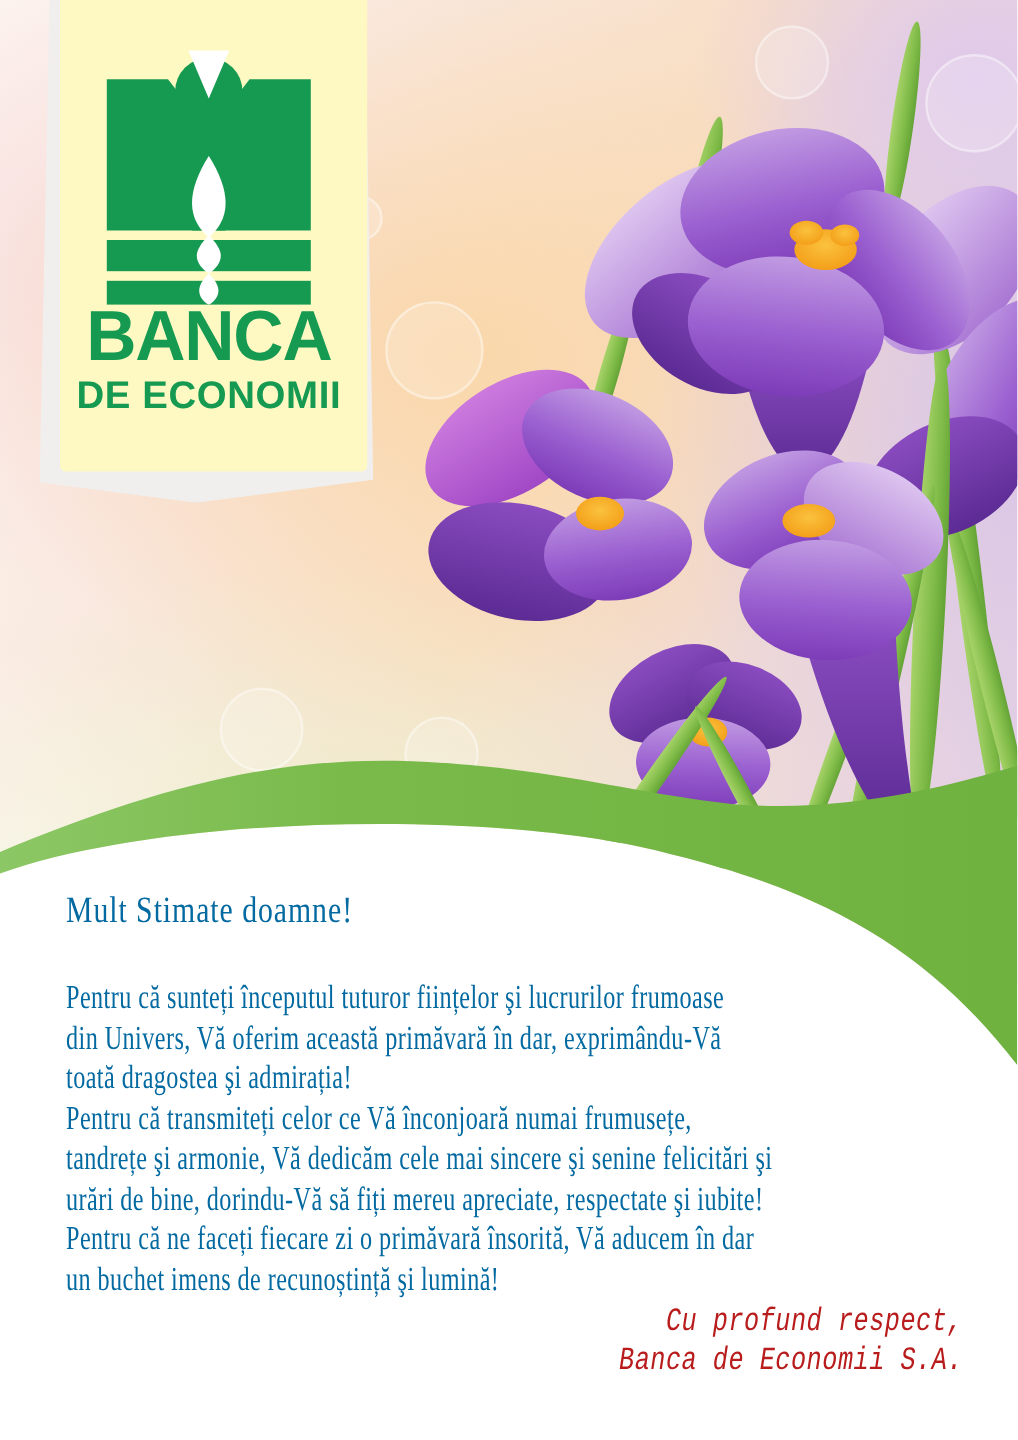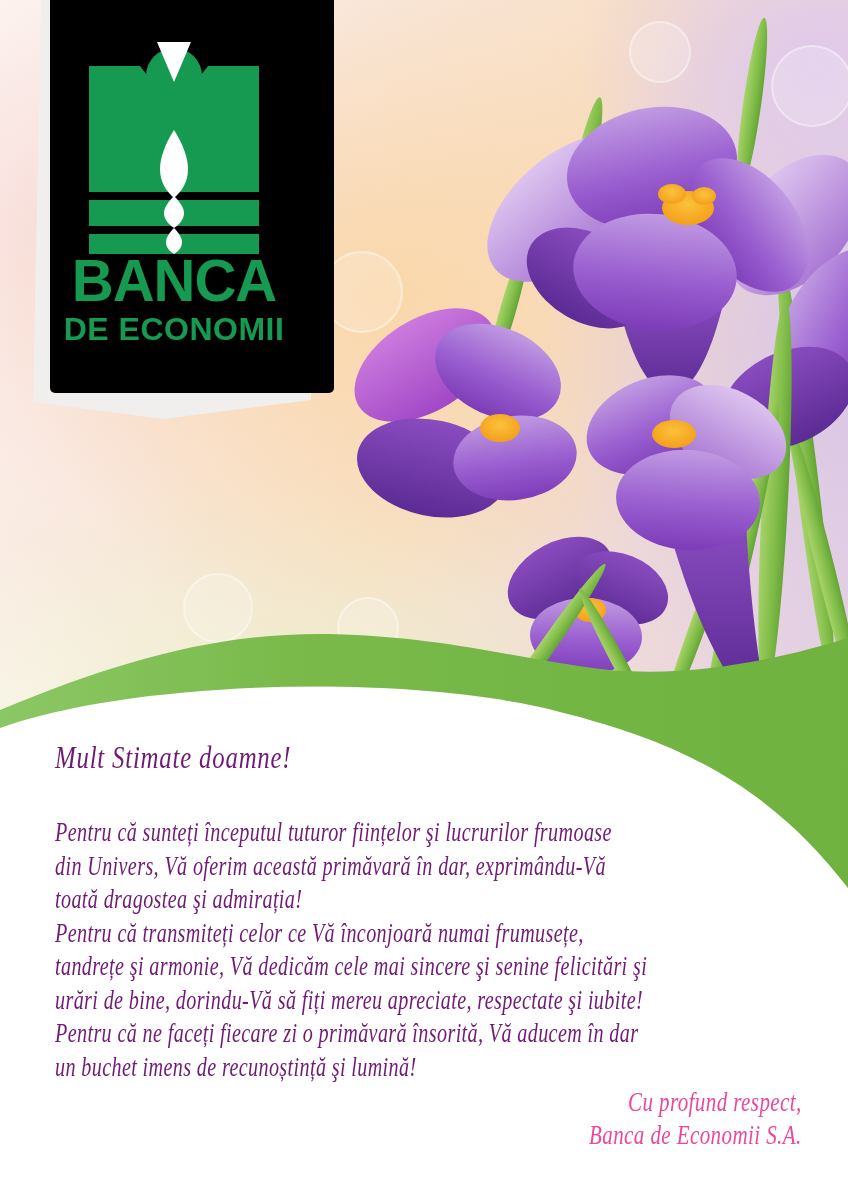--- a/index.html
+++ b/index.html
@@ -21,53 +21,53 @@
   }
   .photo svg{position:absolute;left:0;top:0;}
   
   .card-outer{
     position:absolute;left:33px;top:-6px;width:278px;height:425px;z-index:3;
     background:#f1efee;
     clip-path:polygon(3% 0,97.5% 0,100% 95.5%,47% 100%,0 96%);
     filter:drop-shadow(0 5px 8px rgba(160,130,130,.28));
   }
   .card{
-    position:absolute;left:50px;top:0;width:284px;height:393px;z-index:4;
-    background:#000000;border-radius:0 0 5px 5px;
+    position:absolute;left:50px;top:0;width:256px;height:393px;z-index:4;
+    background:#fef9c3;border-radius:0 0 5px 5px;
   }
   .emblem{position:absolute;left:36px;top:30px;}
   .logo-word1{
     position:absolute;left:0;top:252px;width:248px;text-align:center;
     font-family:"Liberation Sans",sans-serif;font-weight:bold;
     font-size:58px;line-height:58px;color:#169a52;letter-spacing:-1px;
     transform:scaleY(1.02);
   }
   .logo-word2{
     position:absolute;left:0;top:314px;width:248px;text-align:center;
     font-family:"Liberation Sans",sans-serif;font-weight:bold;
     font-size:32px;line-height:30px;color:#169a52;letter-spacing:0.5px;
   }
   
   .band{position:absolute;left:0;top:560px;z-index:5;}
   
   .letter{
     position:absolute;left:55px;top:741px;width:760px;z-index:6;
-    color:#701a75;font-style:italic;
+    color:#0369a1;
   }
   .salutation{
     font-size:31px;line-height:34px;letter-spacing:1px;
     transform:scaleX(.8);transform-origin:0 0;margin:0 0 40px 0;white-space:nowrap;
   }
   .bodyline{
     font-size:28px;line-height:33.5px;letter-spacing:0.5px;
     transform:scaleX(.72);transform-origin:0 50%;white-space:nowrap;
   }
   .signoff{
     position:absolute;right:46px;top:1086px;z-index:6;text-align:right;
-    color:#ec4899;font-style:italic;font-size:27px;line-height:33px;
+    color:#b91c1c;font-style:italic;font-size:27px;line-height:33px;font-family:Liberation Mono, monospace;
   }
   .signoff div{transform:scaleX(.78);transform-origin:100% 50%;white-space:nowrap;letter-spacing:0.5px;}
 </style>
 </head>
 <body>
 
 <div class="page">
 
   <div class="photo">
     <svg width="848" height="820" viewBox="0 0 848 820">

